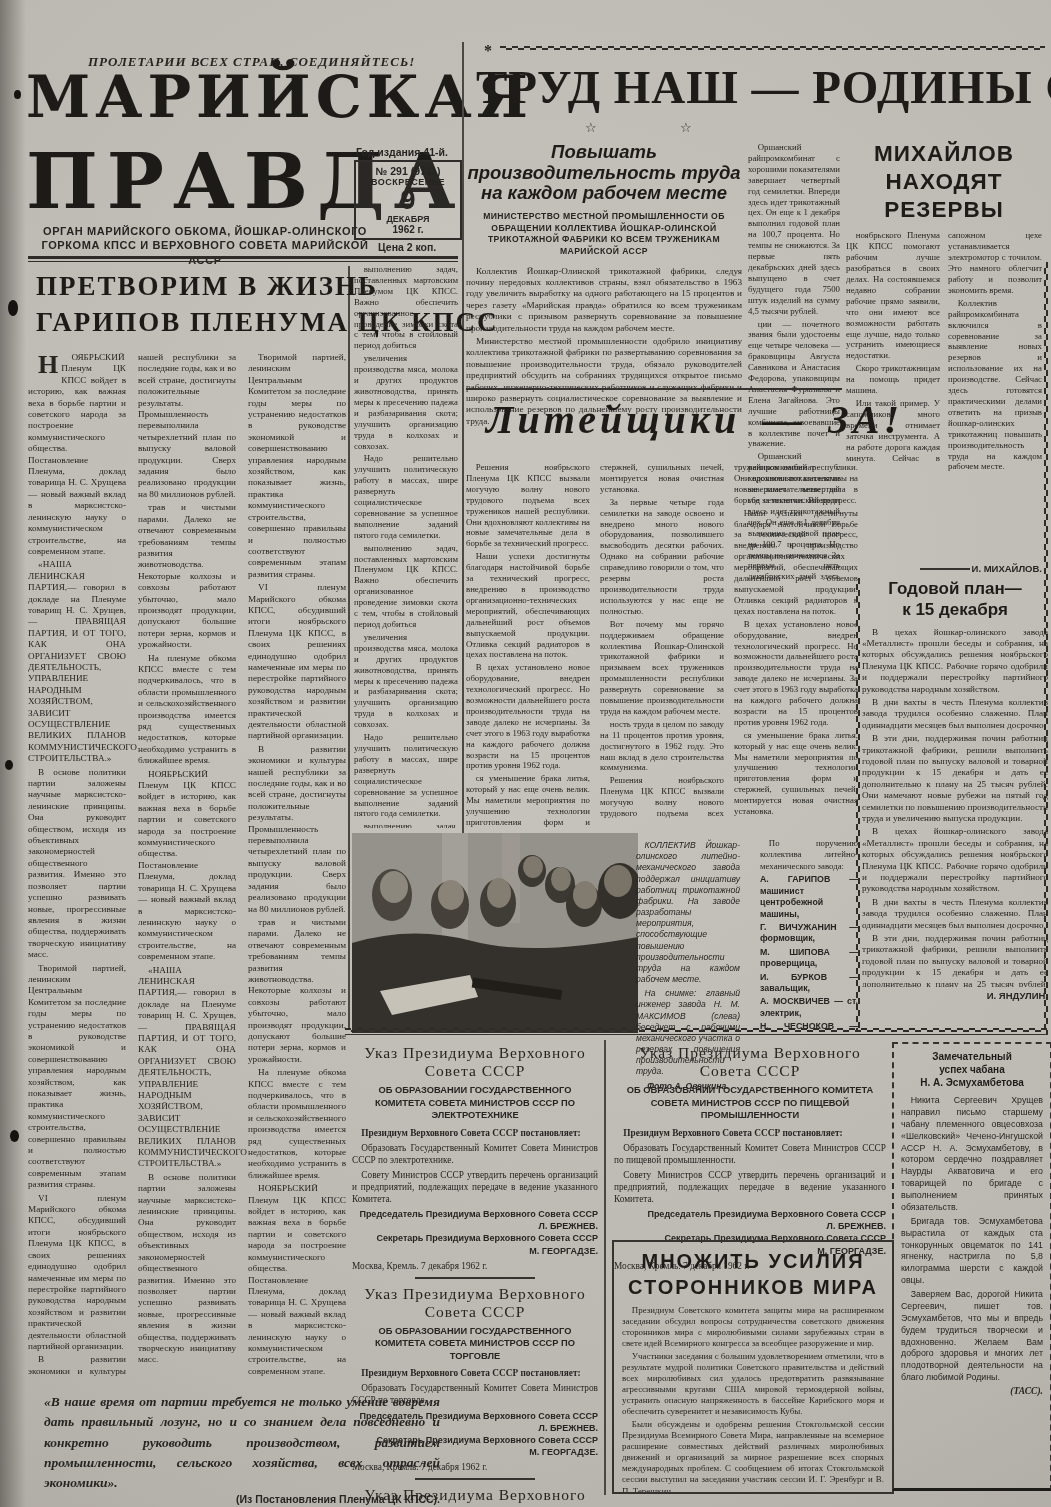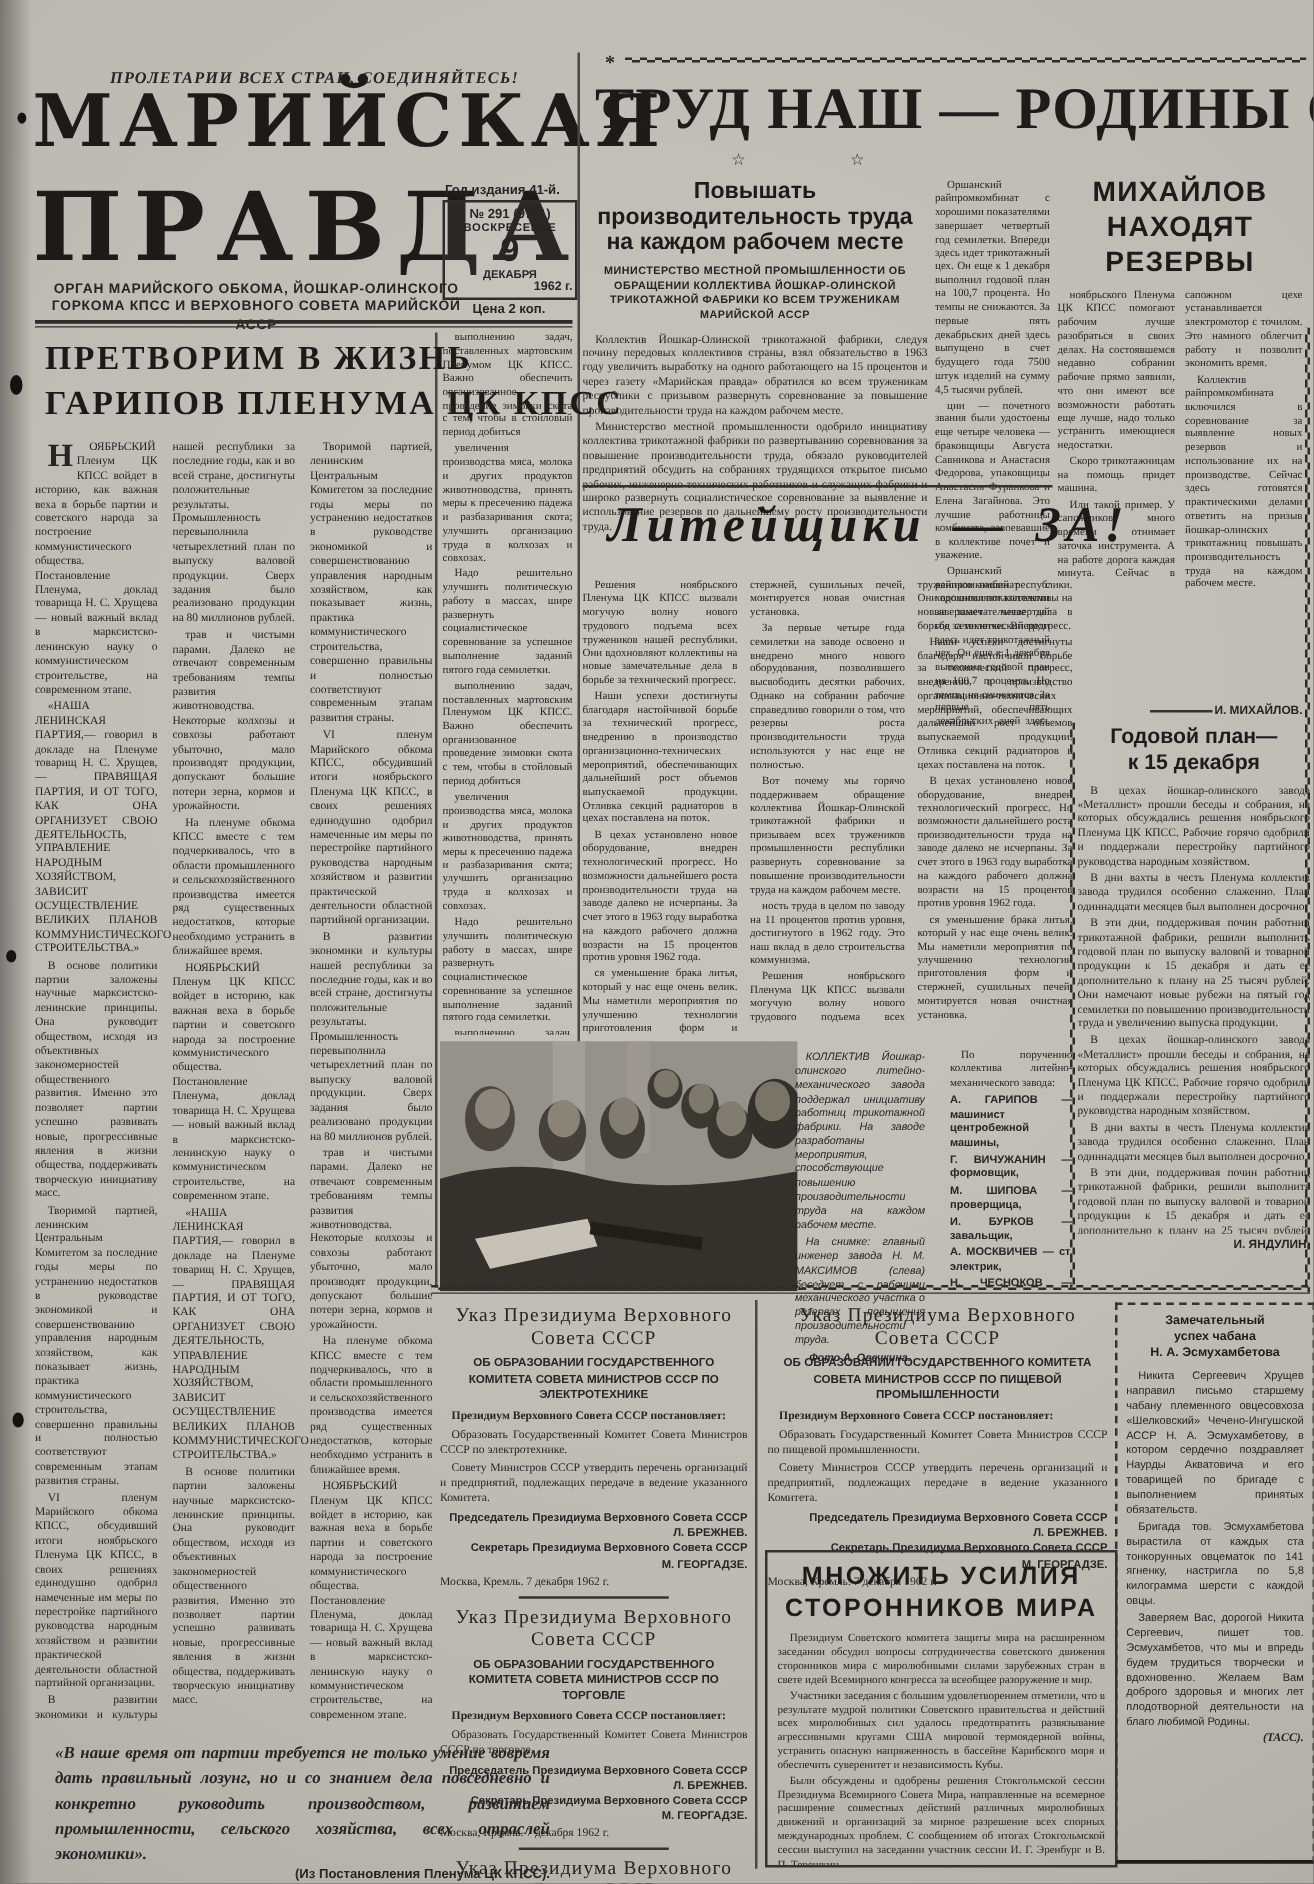--- a/index.html
+++ b/index.html
@@ -33,31 +33,31 @@
   .nameplate{font-family:"DejaVu Serif",serif;font-weight:900;color:#1c1b18;line-height:.95;}
   .np1{font-size:58px;letter-spacing:5px;}
   .np2{font-size:76px;letter-spacing:9px;}
   .god-izd{font-family:"Liberation Sans",sans-serif;font-weight:bold;font-size:10.5px;}
   .datebox{border:2px solid #2e2c28;text-align:center;font-family:"Liberation Sans",sans-serif;
     padding:3px 2px;background:rgba(255,255,255,.06);}
   .datebox .no{font-weight:bold;font-size:10.5px;}
   .datebox .day{font-weight:bold;font-size:9px;letter-spacing:.5px;}
   .datebox .num{font-weight:bold;font-size:27px;line-height:1;}
   .datebox .mon{font-size:9px;font-weight:bold;}
-  .datebox .yr{font-size:10px;font-weight:bold;text-align:right;}
+  .datebox .yr{font-size:10px;font-weight:bold;}
   .price{font-family:"Liberation Sans",sans-serif;font-weight:bold;font-size:10.5px;}
   .organ{font-family:"Liberation Sans",sans-serif;font-weight:bold;font-size:11px;
     text-align:center;line-height:1.3;letter-spacing:.6px;}
 
   .banner-title{font-family:"Liberation Serif",serif;font-weight:bold;font-size:47px;
     letter-spacing:1px;white-space:nowrap;color:#1d1c19;}
   .stars{font-size:13px;letter-spacing:40px;color:#2e2c28;}
 
   .m-head{font-family:"Liberation Sans",sans-serif;font-weight:bold;font-size:18.5px;
-    text-align:center;line-height:1.12;color:#1d1c19;}
+    text-align:center;line-height:1.12;color:#1d1c19;font-style:italic;}
   .kicker{font-family:"Liberation Sans",sans-serif;font-weight:bold;font-size:8.6px;
     text-align:center;line-height:1.35;letter-spacing:.4px;margin-top:7px;}
   .fs9 p{font-size:9.2px;}
   .fs88 p{font-size:8.8px;}
 
   .r-head{font-family:"Liberation Sans",sans-serif;font-weight:bold;font-size:22.5px;
     text-align:center;line-height:1.25;letter-spacing:1px;color:#1d1c19;}
   .sig{font-family:"Liberation Sans",sans-serif;font-weight:bold;font-size:9.5px;text-align:right;margin-top:3px;}
 
   .lit-head{font-family:"Liberation Serif",serif;font-style:italic;font-weight:bold;

